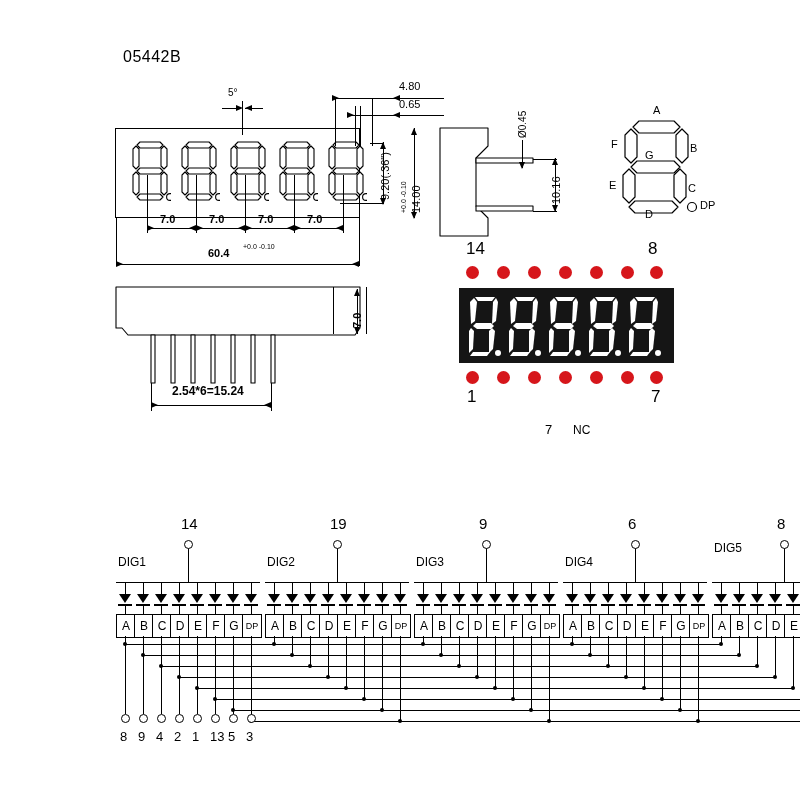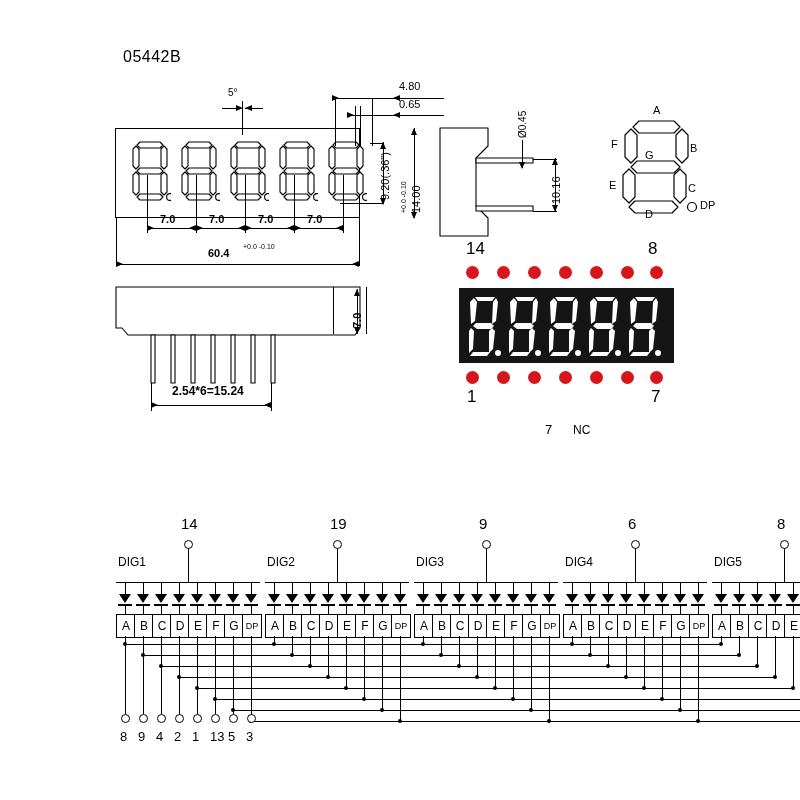--- a/index.html
+++ b/index.html
@@ -537,21 +537,21 @@
       <div class="seg-box" style="left:671px;top:614px;width:18px;height:22px;">G</div>
       <div class="vl" style="left:698px;top:582px;height:12px;"></div>
       <div class="diode" style="left:692px;top:594px;"></div>
       <div class="hl2" style="left:691px;top:604px;width:14px;"></div>
       <div class="vl" style="left:698px;top:604px;height:10px;"></div>
       <div class="seg-box dp" style="left:689px;top:614px;width:18px;height:22px;">DP</div>
       <div class="hl" style="left:712px;top:582px;width:144px;"></div>
       <div class="vl" style="left:784px;top:547px;height:35px;"></div>
       <div class="ocirc" style="left:780px;top:540px;"></div>
       <div class="lbl" style="position:absolute;left:777px;top:516px;font-size:15px;">8</div>
-      <div class="lbl" style="position:absolute;left:714px;top:556px;font-size:12px;">DIG5</div>
+      <div class="lbl" style="position:absolute;left:714px;top:542px;font-size:12px;">DIG5</div>
       <div class="vl" style="left:721px;top:582px;height:12px;"></div>
       <div class="diode" style="left:715px;top:594px;"></div>
       <div class="hl2" style="left:714px;top:604px;width:14px;"></div>
       <div class="vl" style="left:721px;top:604px;height:10px;"></div>
       <div class="seg-box" style="left:712px;top:614px;width:18px;height:22px;">A</div>
       <div class="vl" style="left:739px;top:582px;height:12px;"></div>
       <div class="diode" style="left:733px;top:594px;"></div>
       <div class="hl2" style="left:732px;top:604px;width:14px;"></div>
       <div class="vl" style="left:739px;top:604px;height:10px;"></div>
       <div class="seg-box" style="left:730px;top:614px;width:18px;height:22px;">B</div>

